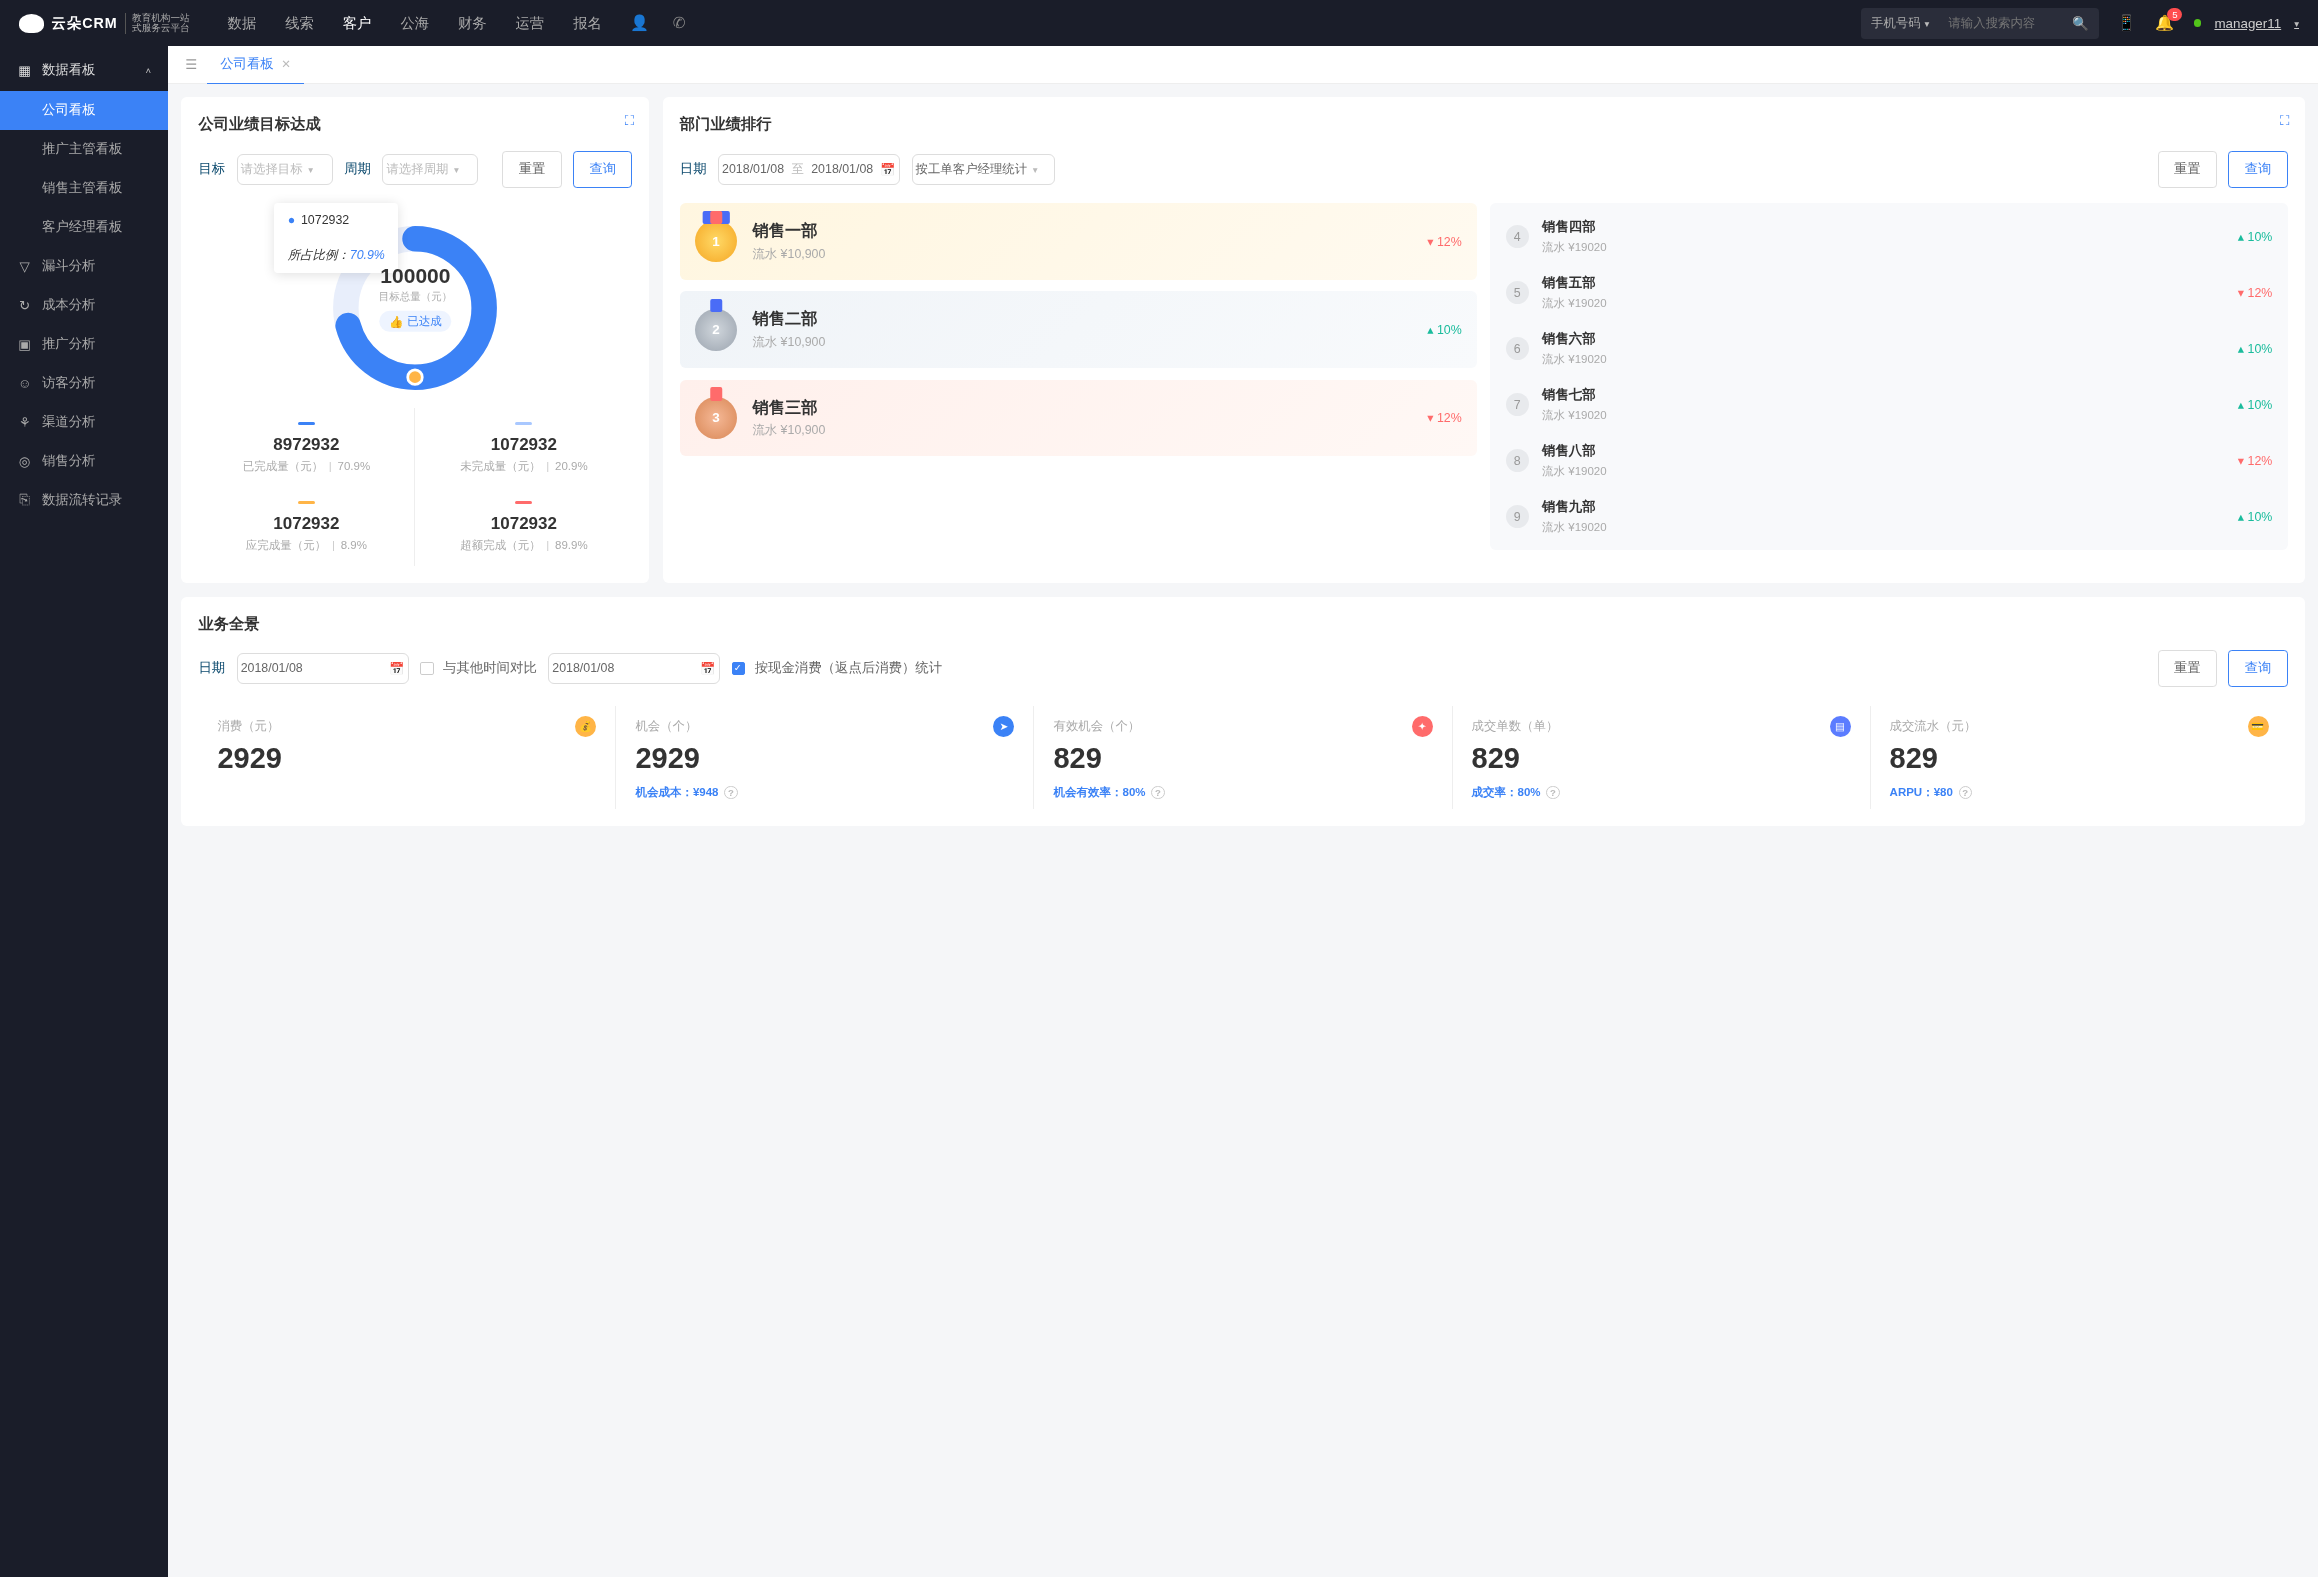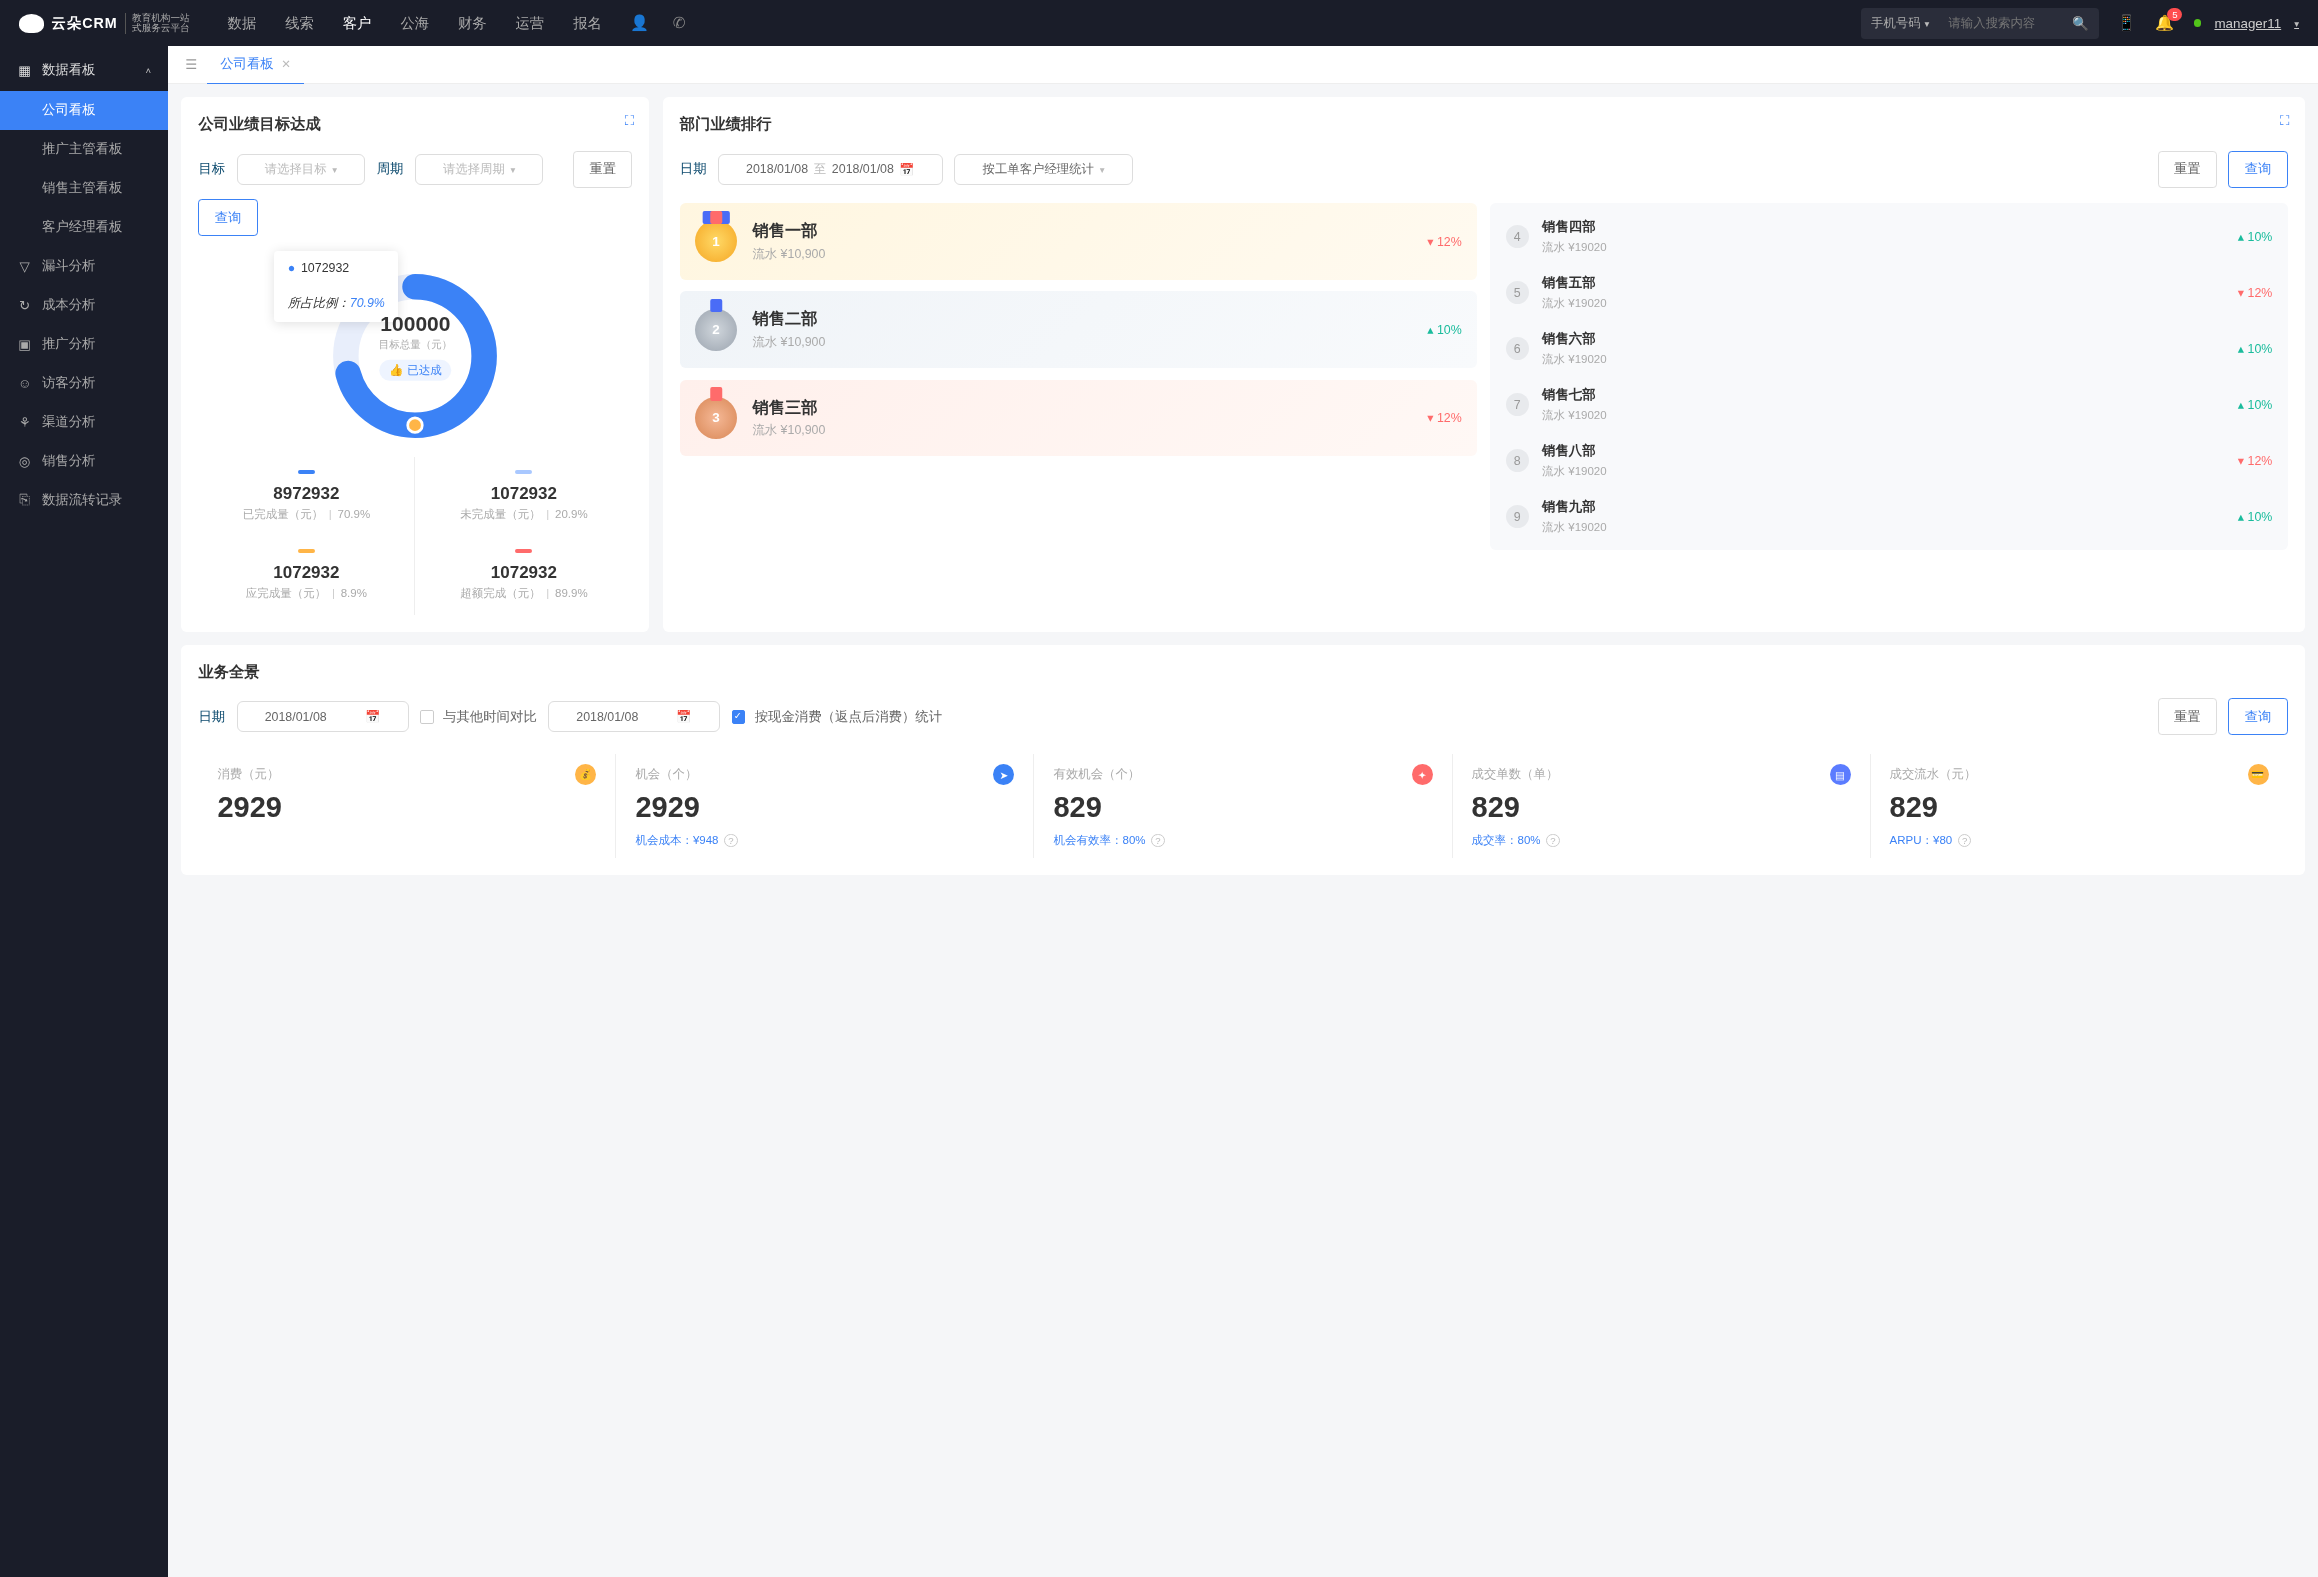--- a/index.html
+++ b/index.html
@@ -41,21 +41,21 @@
 .tab{padding:0 13.4px;height:38px;display:flex;align-items:center;gap:7.6px;border-bottom:1.9px solid transparent;color:#666;cursor:pointer;}
 .tab.active{border-bottom-color:#3b82f6;color:#3b82f6;}
 .tab-x{color:#bbb;font-size:11.5px;}
 .content{padding:13.4px;overflow:auto;flex:1;}
 .row{display:flex;gap:13.4px;}
 .card{background:#fff;border-radius:5.7px;padding:17px;position:relative;}
 .card-title{font-size:15.3px;font-weight:600;color:#333;margin-bottom:15.3px;}
 .expand-ico{position:absolute;top:15.3px;right:15.3px;color:#3b82f6;cursor:pointer;font-size:13.4px;}
 .filter-row{display:flex;align-items:center;gap:11.5px;flex-wrap:wrap;}
 .lbl{color:#0c4a6e;font-size:13.4px;}
-.sel,.dateinp{border:1px solid #ddd;border-radius:6px;height:31px;padding:0 27px;display:flex;align-items:center;gap:5.7px;color:#bbb;cursor:pointer;font-size:12.4px;min-width:96px;background:#fff;}
+.sel,.dateinp{border:1px solid #ddd;border-radius:6px;height:31px;padding:0 3px;display:flex;align-items:center;gap:5.7px;color:#bbb;cursor:pointer;font-size:12.4px;min-width:96px;background:#fff;}
 .dateinp{color:#666;justify-content:space-between;}
 .btn{border:1px solid #ddd;border-radius:3.8px;height:37px;padding:0 15.3px;background:#fff;cursor:pointer;color:#666;}
 .btn.primary{border-color:#3b82f6;color:#3b82f6;}
 .push-right{margin-left:auto;}
 
 .donut-area{display:flex;justify-content:center;padding:29px 0 9.6px;position:relative;}
 .donut-svg{width:182px;height:182px;}
 .donut-center{position:absolute;top:50%;left:50%;transform:translate(-50%,-50%);text-align:center;}
 .dc-val{font-size:21px;font-weight:600;color:#333;}
 .dc-lbl{font-size:10.5px;color:#aaa;margin-top:1.9px;}
@@ -95,21 +95,21 @@
 .rank-row{display:flex;align-items:center;padding:9.6px 15.3px;gap:13.4px;}
 .rank-num{width:23px;height:23px;border-radius:50%;background:#e8eaed;color:#999;display:flex;align-items:center;justify-content:center;font-size:12.4px;font-weight:500;flex-shrink:0;}
 
 .pano-stats{display:flex;margin-top:19px;}
 .pano-cell{flex:1;padding:9.6px 19px;position:relative;border-right:1px solid #eee;}
 .pano-cell:last-child{border-right:none;}
 .pano-head{display:flex;align-items:center;justify-content:space-between;}
 .pano-lbl{font-size:12.4px;color:#aaa;}
 .pano-ico{width:21px;height:21px;border-radius:50%;display:flex;align-items:center;justify-content:center;font-size:10.5px;color:#fff;}
 .pano-val{font-size:29px;font-weight:700;color:#333;margin-top:5.7px;}
-.pano-sub{font-size:11.5px;margin-top:9.6px;display:flex;align-items:center;gap:5.7px;}
+.pano-sub{font-size:11.5px;margin-top:9.6px;display:flex;align-items:center;gap:5.7px;font-weight:bold;}
 .pano-sub-lbl{color:#3b82f6;}
 .pano-sub-q{color:#bbb;width:13.4px;height:13.4px;border:1px solid #ccc;border-radius:50%;display:inline-flex;align-items:center;justify-content:center;font-size:9.6px;}
 .chk{width:13.4px;height:13.4px;border:1px solid #ccc;border-radius:1.9px;display:inline-block;vertical-align:middle;margin-right:5.7px;}
 .chk.on{background:#3b82f6;border-color:#3b82f6;position:relative;}
 .chk.on::after{content:"✓";color:#fff;font-size:9.6px;position:absolute;top:-1px;left:1px;}
 .caret{font-size:9.6px;color:#bbb;}
 </style>
 </head>
 <body>
 

